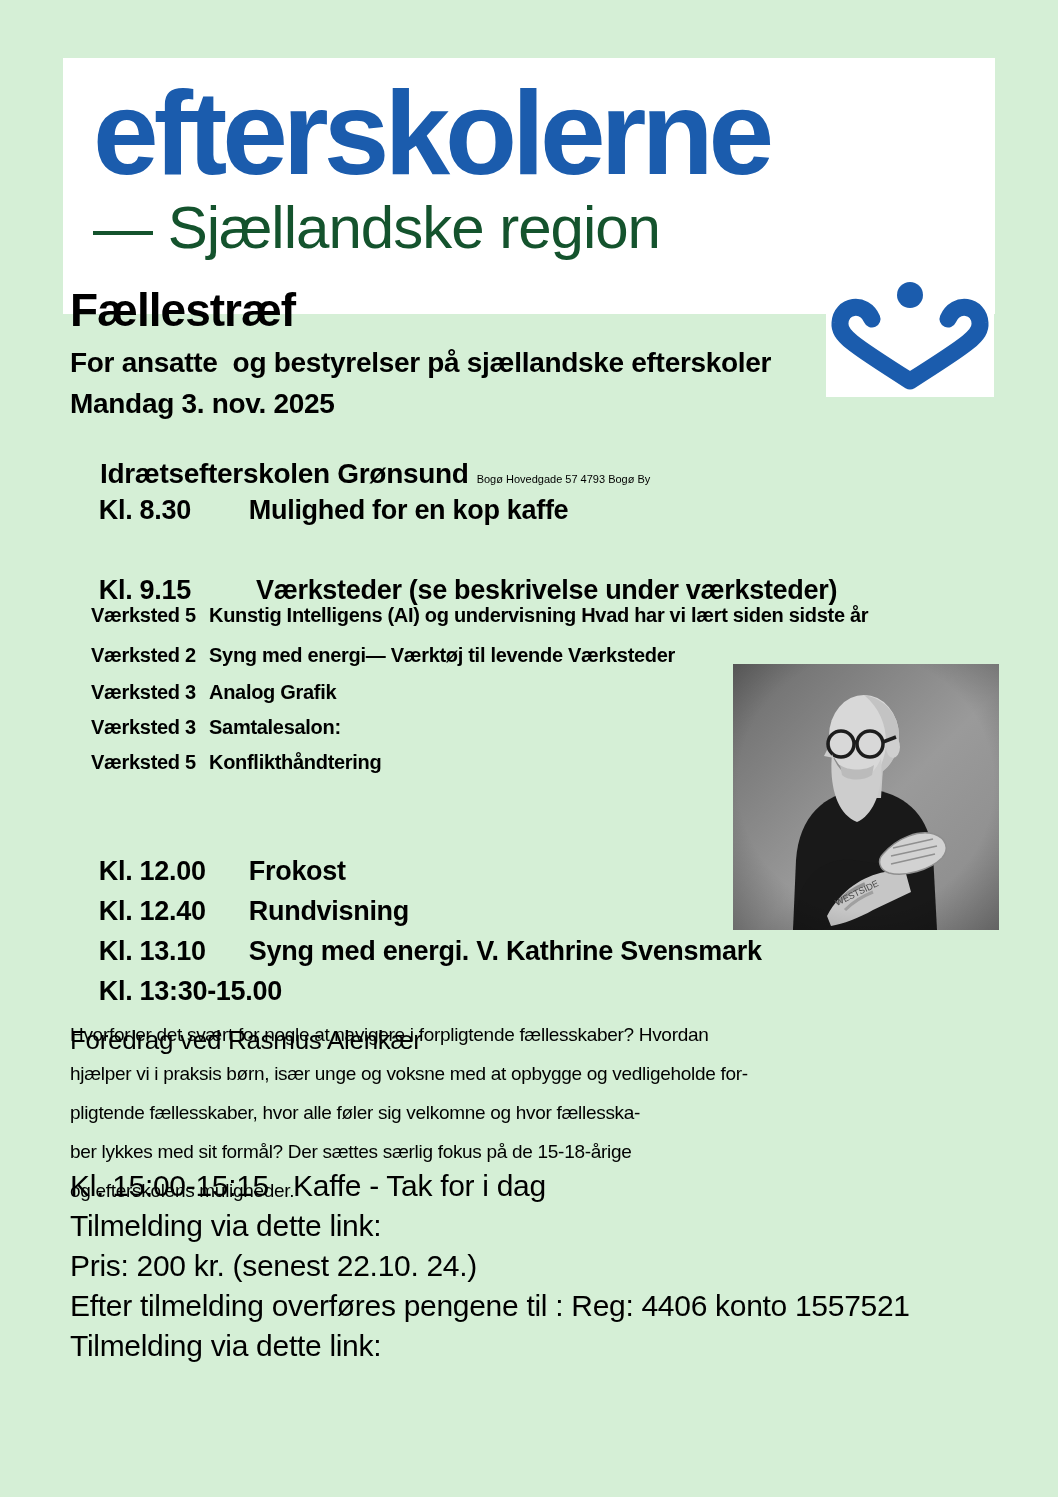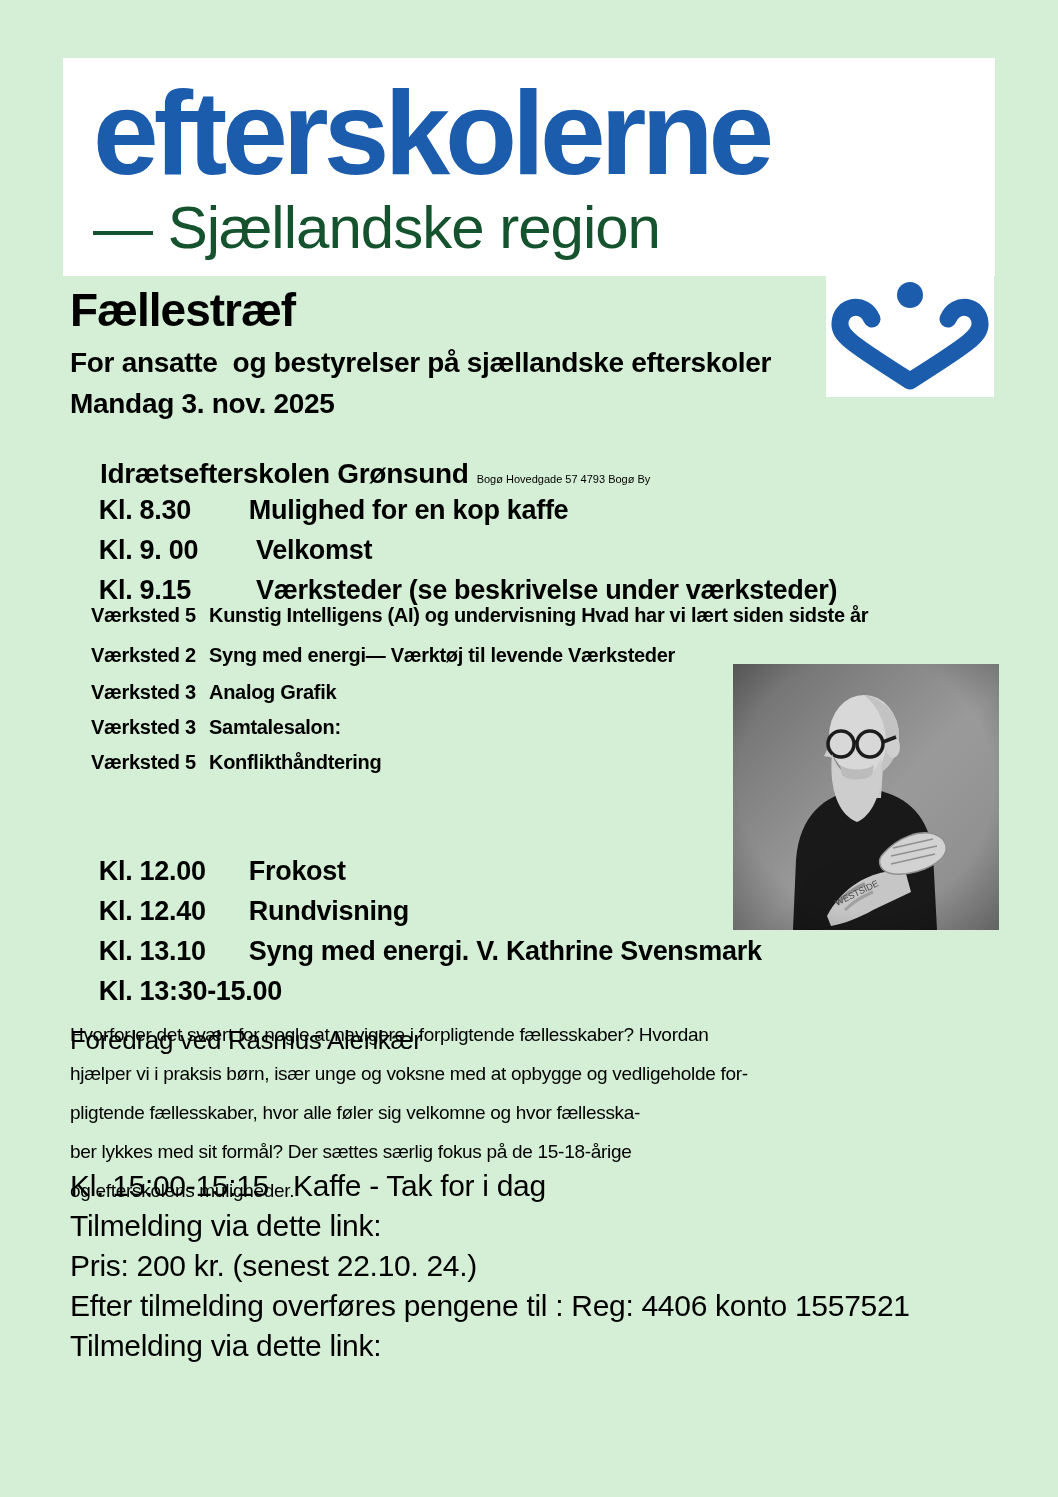--- a/index.html
+++ b/index.html
@@ -6,21 +6,21 @@
   body{
     width:1058px;height:1497px;
     font-family:"Liberation Sans", sans-serif;
     color:#000;
   }
   .page{
     position:relative;width:1058px;height:1497px;
     background:#d5efd6;overflow:hidden;
   }
   .header-box{
-    position:absolute;left:63px;top:58px;width:932px;height:218px;
+    position:absolute;left:63px;top:58px;width:932px;height:256px;
     background:#ffffff;box-sizing:border-box;padding-left:30px;overflow:hidden;
   }
   .brand-title{
     color:#1b5cad;font-weight:bold;font-size:118px;letter-spacing:-5px;
     line-height:1.0;margin-top:16px;white-space:nowrap;
   }
   .brand-subtitle{
     color:#14532d;font-size:60px;letter-spacing:-1px;line-height:1.0;
     margin-top:6px;white-space:nowrap;
   }
@@ -64,23 +64,20 @@
 
   <div class="line h1" style="top:283px">Fællestræf</div>
   <div class="line b28" style="top:347px">For ansatte  og bestyrelser på sjællandske efterskoler</div>
   <div class="line b28" style="top:388px">Mandag 3. nov. 2025</div>
   <div class="line b28" style="top:426px">
     <span>Idrætsefterskolen Grønsund</span><span class="venue-addr">Bogø Hovedgade 57 4793 Bogø By</span>
   </div>
 
   <div class="line sched" style="top:464px">
     <span class="time">Kl. 8.30</span><span>Mulighed for en kop kaffe</span>
-  </div>
-  <div class="line sched" style="top:504px">
-    <span class="time">Kl. 9. 00</span><span> Velkomst</span>
   </div>
   <div class="line sched" style="top:544px">
     <span class="time">Kl. 9.15</span><span> Værksteder (se beskrivelse under værksteder)</span>
   </div>
 
   <div class="line ws" style="top:581px">
     <span class="wlabel">Værksted 5</span><span>Kunstig Intelligens (AI) og undervisning Hvad har vi lært siden sidste år</span>
   </div>
   <div class="line ws" style="top:621px">
     <span class="wlabel">Værksted 2</span><span>Syng med energi— Værktøj til levende Værksteder</span>

